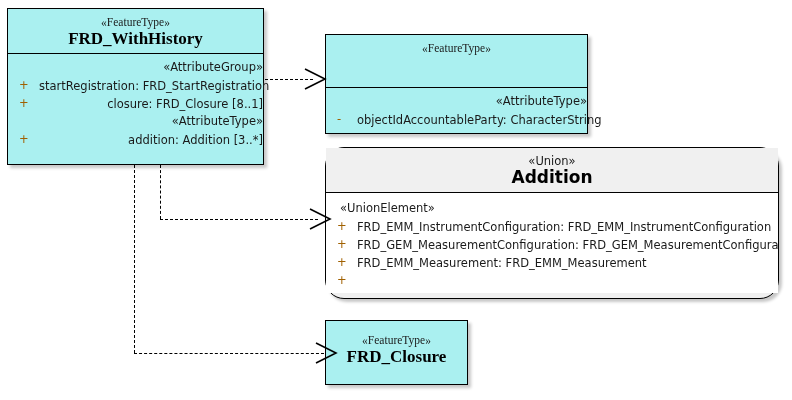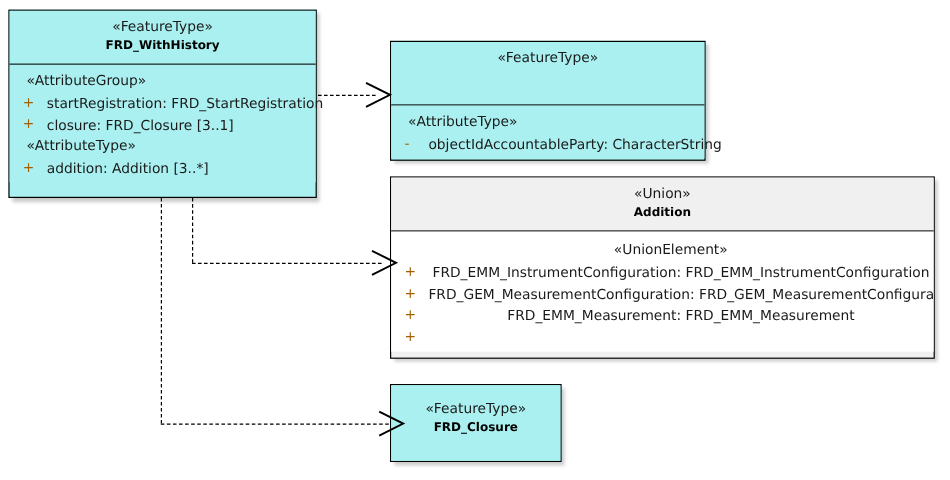--- a/index.html
+++ b/index.html
@@ -26,55 +26,55 @@
   
   .uml-box {
     position: absolute;
     box-sizing: border-box;
     border: 1.5px solid #000000;
     box-shadow: 3px 3px 3px rgba(0,0,0,0.22);
     background: #ffffff;
     z-index: 5;
   }
   .uml-box.cyan { background: #aaf0f0; }
-  .uml-box.grey { background: #f0f0f0; }
+  .uml-box.grey { background: #f0f0f0; border-radius: 19px; }
 
   .uml-header {
     box-sizing: border-box;
     text-align: center;
     padding-top: 5px;
     border-bottom: 1.5px solid #000000;
   }
-  .uml-box.cyan > .uml-header { background: #aaf0f0; }
+  .uml-box.cyan > .uml-header { background: #aaf0f0; font-family: Liberation Serif, serif; }
   .uml-box.grey > .uml-header { background: #f0f0f0; }
 
   .uml-header.no-body { border-bottom: none; }
 
   .stereotype {
     font-size: 11.5px;
     color: #1a1a1a;
     line-height: 16px;
     white-space: nowrap;
   }
   .classname {
-    font-size: 10px;
+    font-size: 17px;
     font-weight: bold;
     color: #000000;
     line-height: 17px;
     white-space: nowrap;
   }
   .classname.underline { }
 
   .uml-body {
     box-sizing: border-box;
     padding: 4px 0 4px 0;
     background: #ffffff;
   }
-  .uml-box.cyan > .uml-body { background: #aaf0f0; }
-  .uml-box.grey > .uml-body { background: #ffffff; text-align: center; }
+  .uml-box.cyan > .uml-body { background: #aaf0f0; text-align: right; }
+  .uml-box.grey > .uml-body { background: #ffffff; }
 
   .group-label {
     font-size: 11.5px;
     color: #1a1a1a;
     line-height: 18px;
     padding-left: 14px;
     white-space: nowrap;
   }
 
   .attr-row {
@@ -143,21 +143,21 @@
       <div class="classname">FRD_WithHistory</div>
     </div>
     <div class="uml-body">
       <div class="group-label">«AttributeGroup»</div>
       <div class="attr-row">
         <span class="attr-vis">+</span>
         <span class="attr-text">startRegistration: FRD_StartRegistration</span>
       </div>
       <div class="attr-row">
         <span class="attr-vis">+</span>
-        <span class="attr-text">closure: FRD_Closure [3..1]</span>
+        <span class="attr-text">closure: FRD_Closure [8..1]</span>
       </div>
       <div class="group-label">«AttributeType»</div>
       <div class="attr-row">
         <span class="attr-vis">+</span>
         <span class="attr-text">addition: Addition [3..*]</span>
       </div>
     </div>
   </div>
 
   <div class="uml-box cyan" style="left:325px; top:34px; width:263px; height:100px;">

